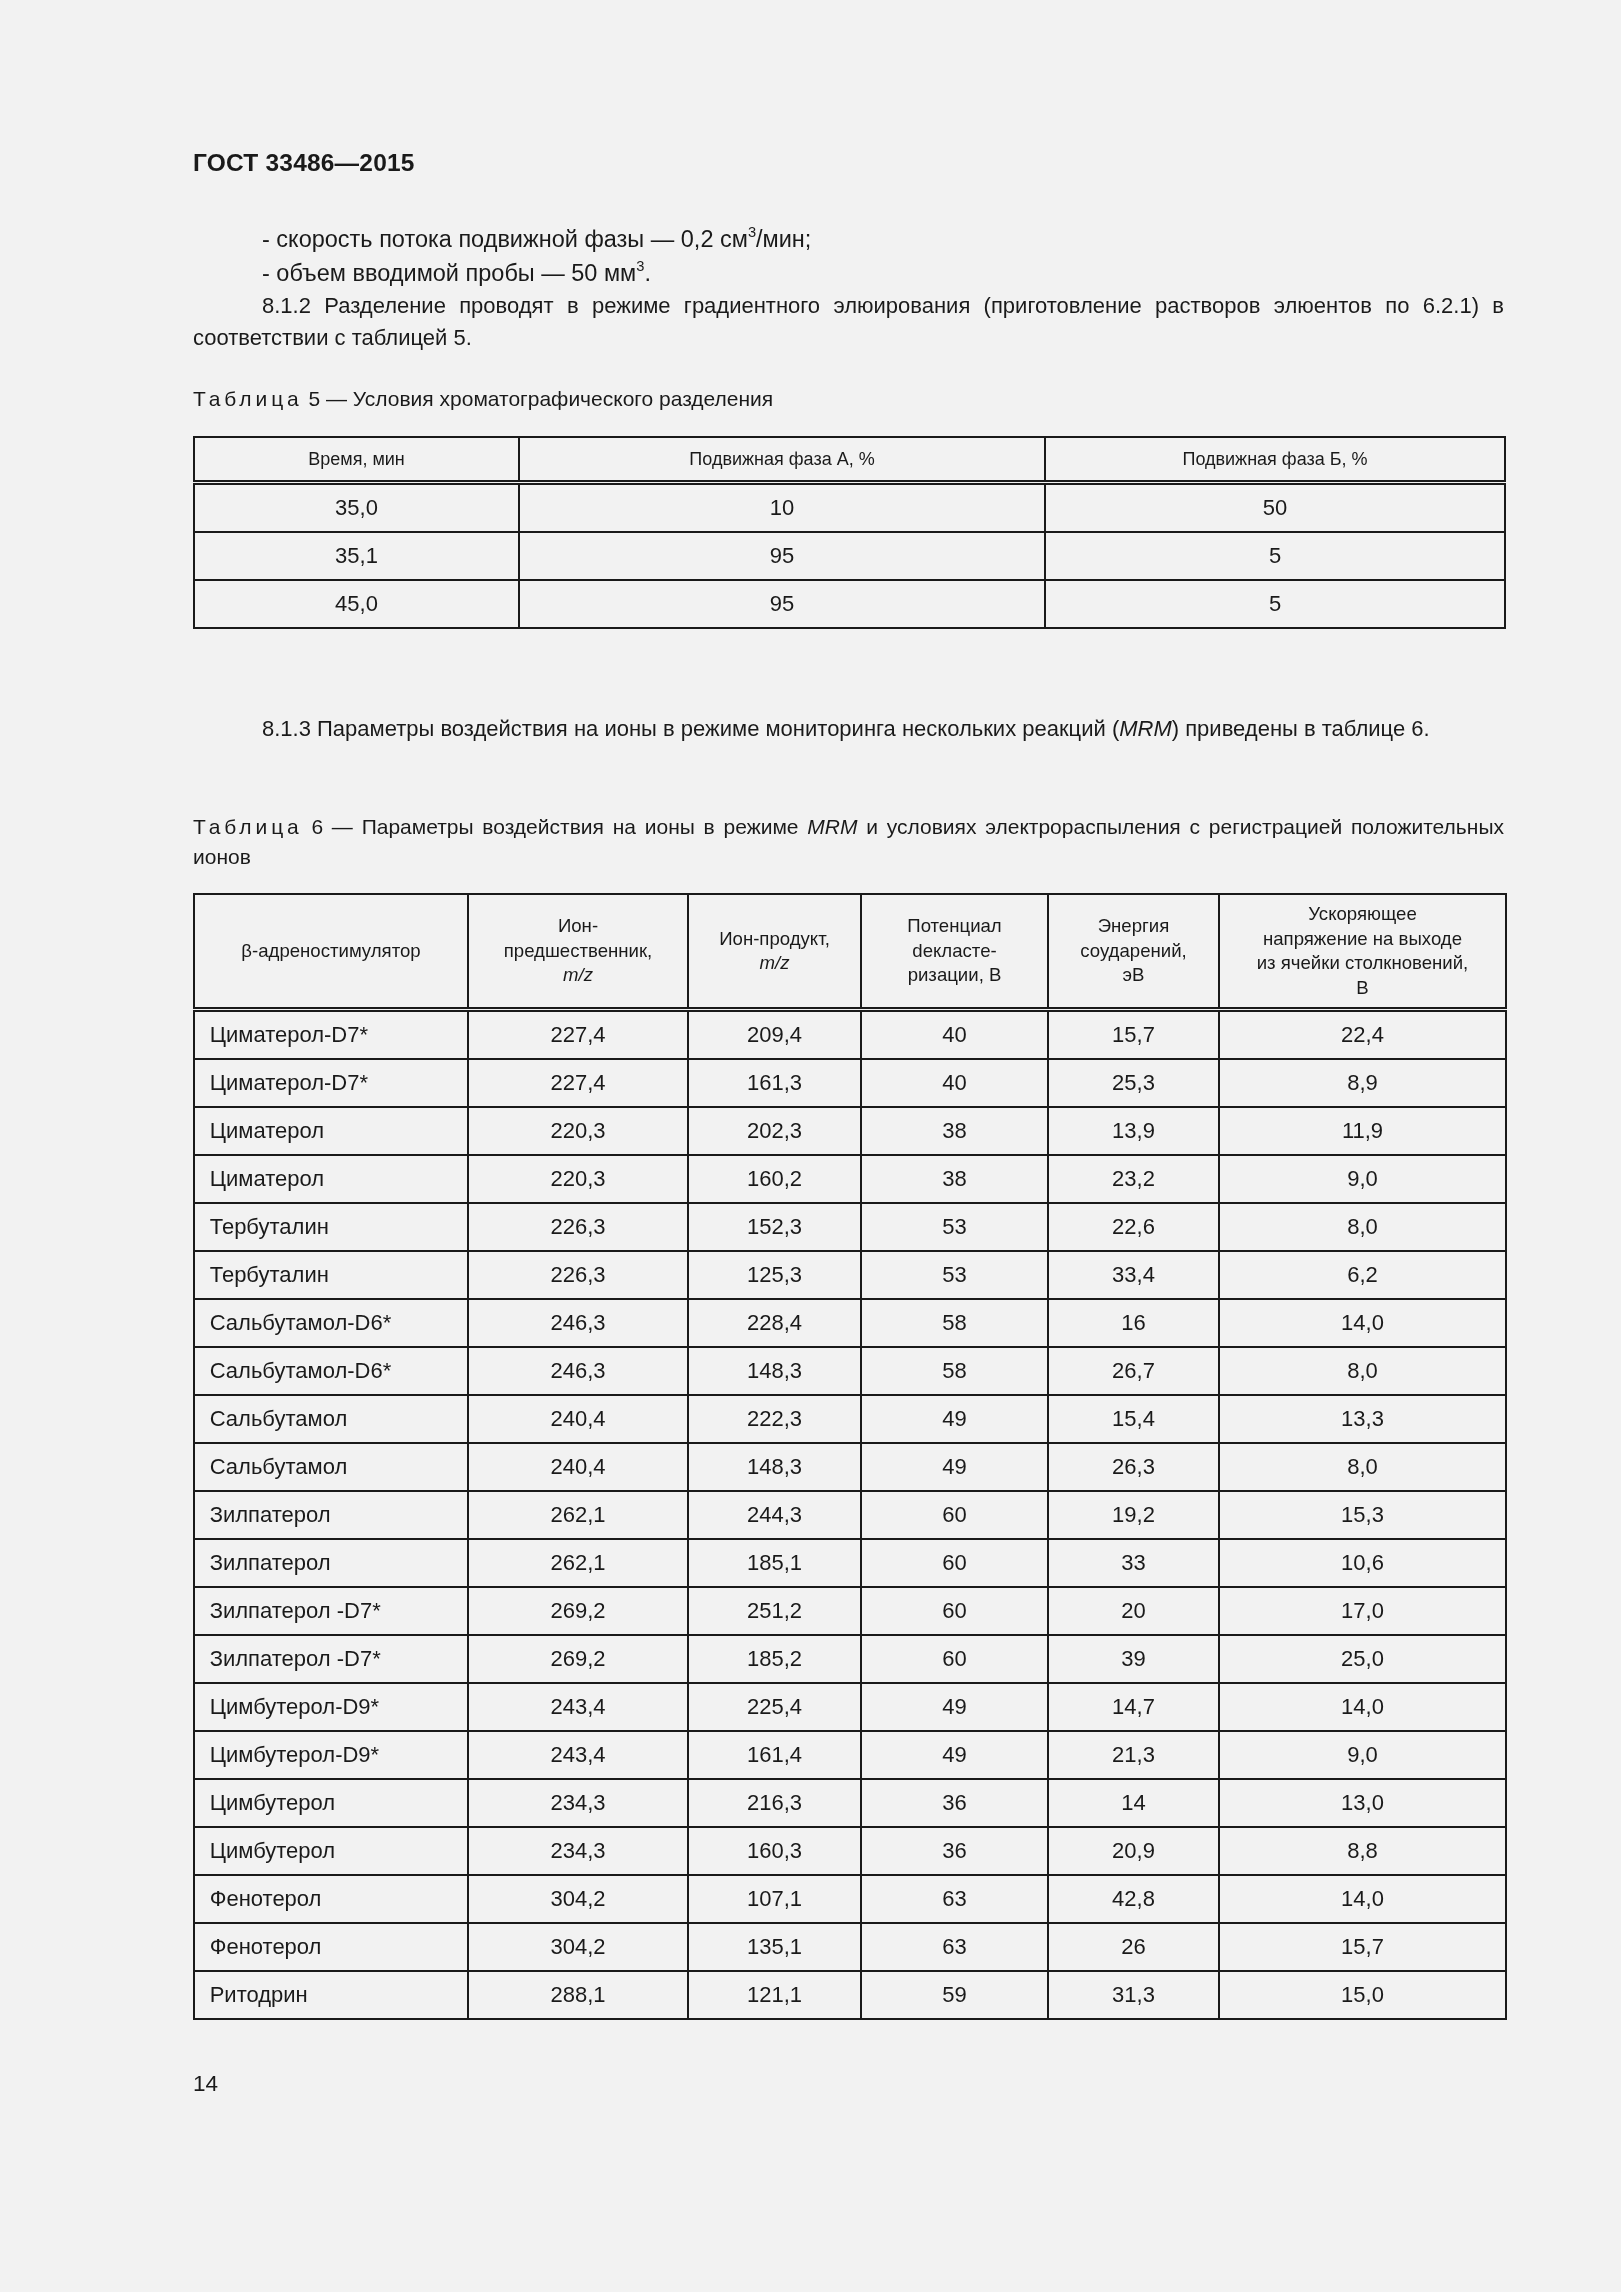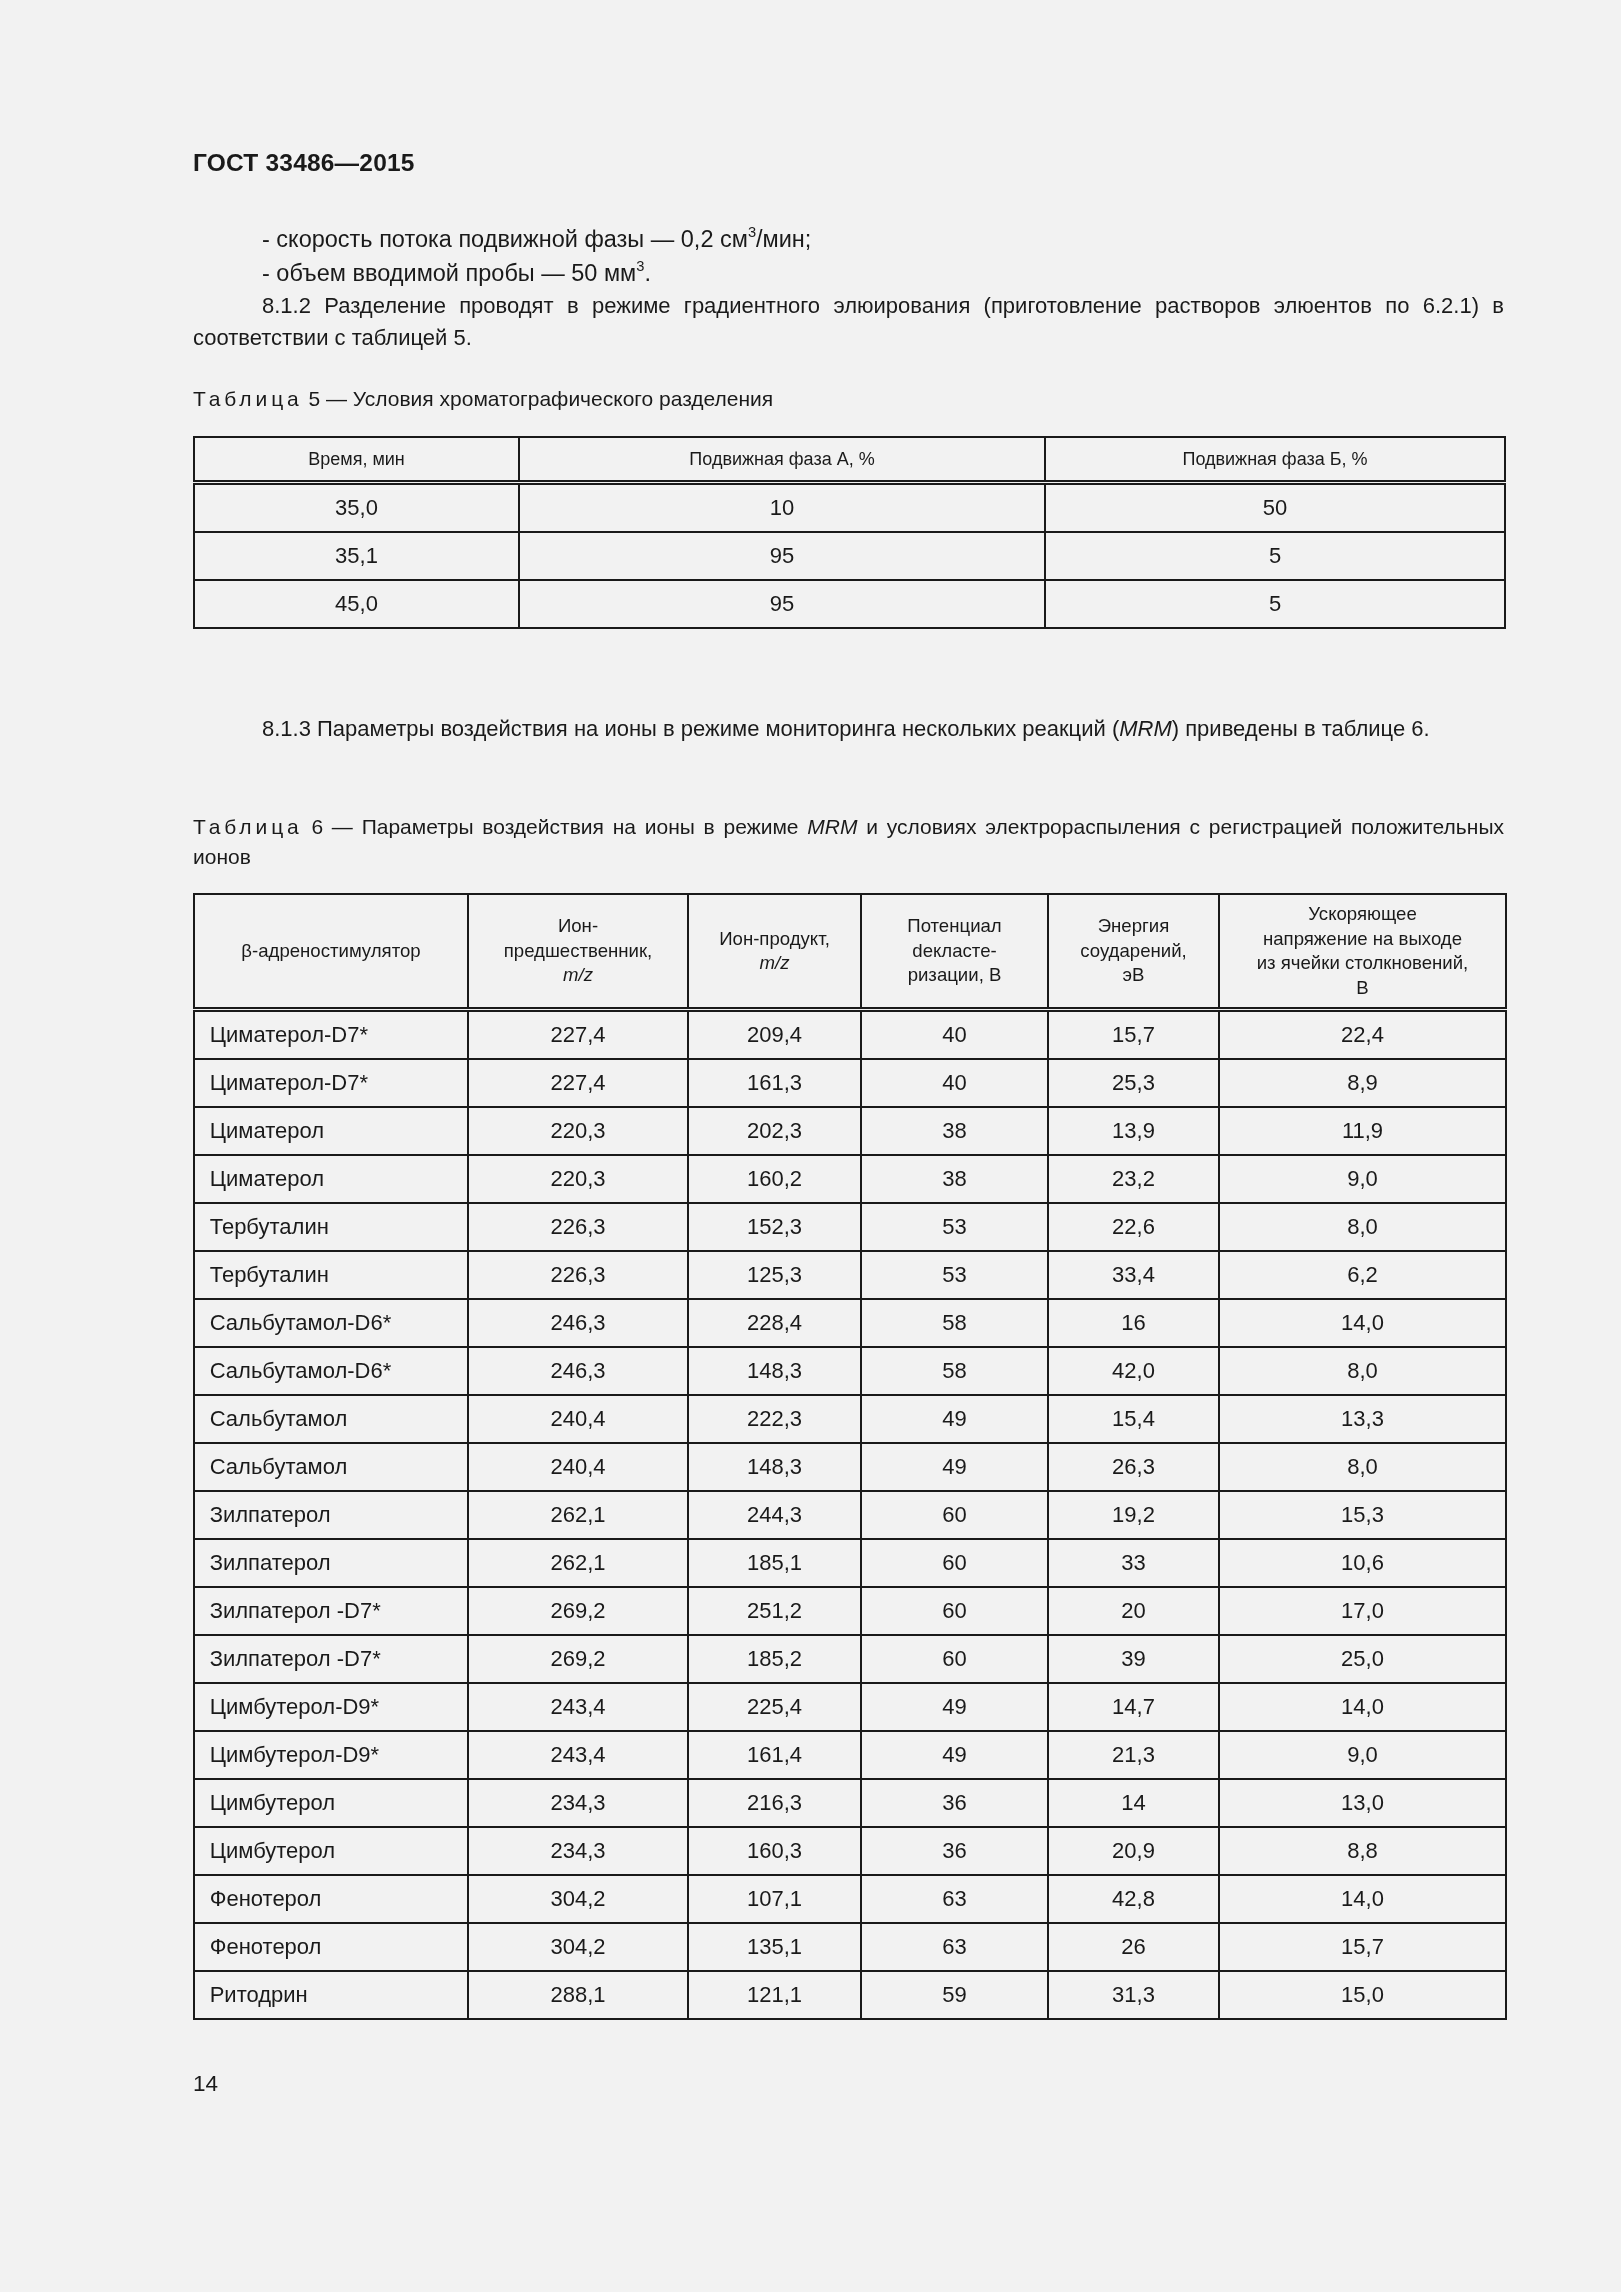--- a/index.html
+++ b/index.html
@@ -158,21 +158,21 @@
         <td>228,4</td>
         <td>58</td>
         <td>16</td>
         <td>14,0</td>
       </tr>
       <tr>
         <td class="name">Сальбутамол-D6*</td>
         <td>246,3</td>
         <td>148,3</td>
         <td>58</td>
-        <td>42,0</td>
+        <td>26,7</td>
         <td>8,0</td>
       </tr>
       <tr>
         <td class="name">Сальбутамол</td>
         <td>240,4</td>
         <td>222,3</td>
         <td>49</td>
         <td>15,4</td>
         <td>13,3</td>
       </tr>

